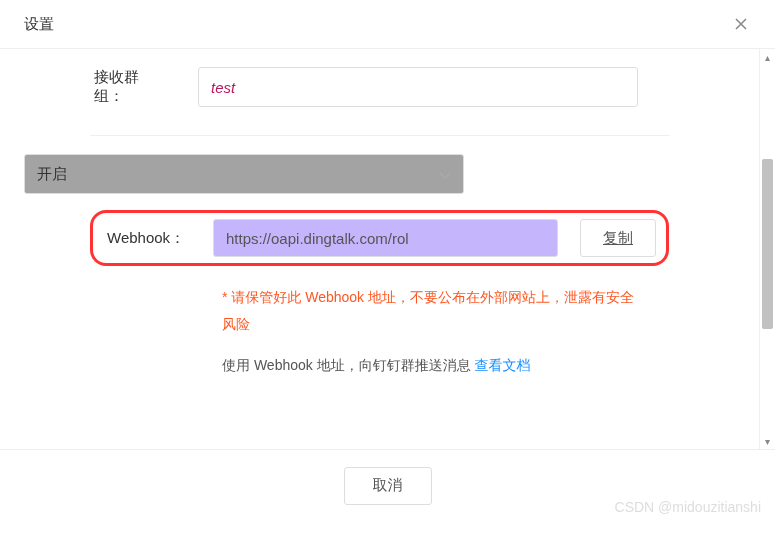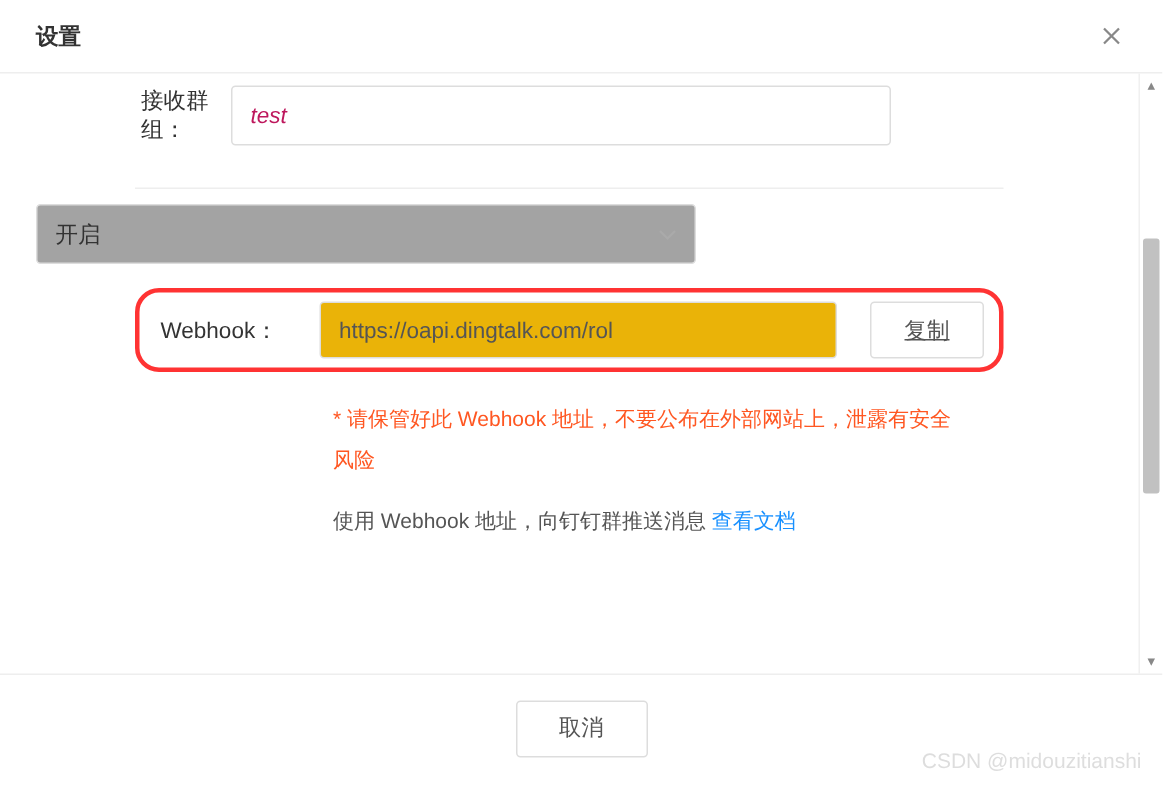--- a/index.html
+++ b/index.html
@@ -16,21 +16,20 @@
       height: 535px;
       box-shadow: 0 0 4px rgba(0,0,0,0.1);
       position: relative;
     }
     .header {
       display: flex;
       justify-content: space-between;
       align-items: center;
       padding: 14px 24px 14px 24px;
       border-bottom: 1px solid #eee;
-      font-weight: bold;
     }
     .header-title {
       font-size: 15px;
       color: #333;
     }
     .close-btn {
       width: 20px;
       height: 20px;
       display: flex;
       align-items: center;
@@ -45,21 +44,22 @@
     }
     .content {
       flex: 1;
       padding: 0 0 0 0;
       overflow-y: auto;
     }
     .form-row {
       display: flex;
       align-items: center;
       padding: 0 24px;
-      margin-top: 8px;
+      margin-top: 18px;
+      gap: 44px;
     }
     .form-label {
       width: 130px;
       text-align: left;
       font-size: 15px;
       color: #333;
       padding-left: 70px;
     }
     .form-control {
       flex: 1;
@@ -113,21 +113,21 @@
       color: #333;
       padding-left: 4px;
     }
     .webhook-input {
       flex: 1;
       border: 1px solid #ddd;
       border-radius: 3px;
       padding: 0 12px;
       font-size: 15px;
       color: #555;
-      background: #eab308;
+      background: #c4b5fd;
       min-width: 0;
     }
     .webhook-btn {
       width: 76px;
       border: 1px solid #ddd;
       border-radius: 3px;
       background: #fff;
       font-size: 15px;
       color: #555;
       margin-left: 22px;

